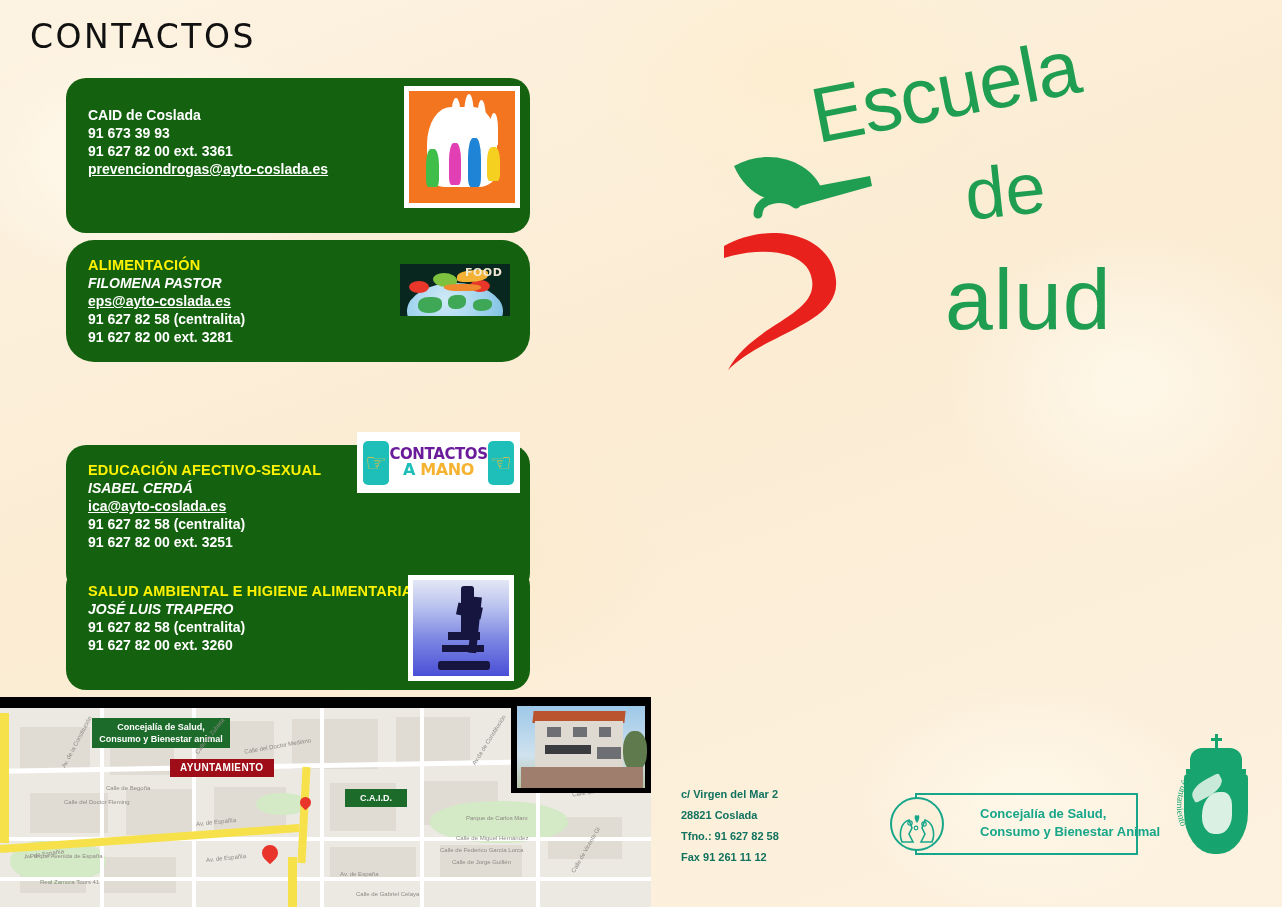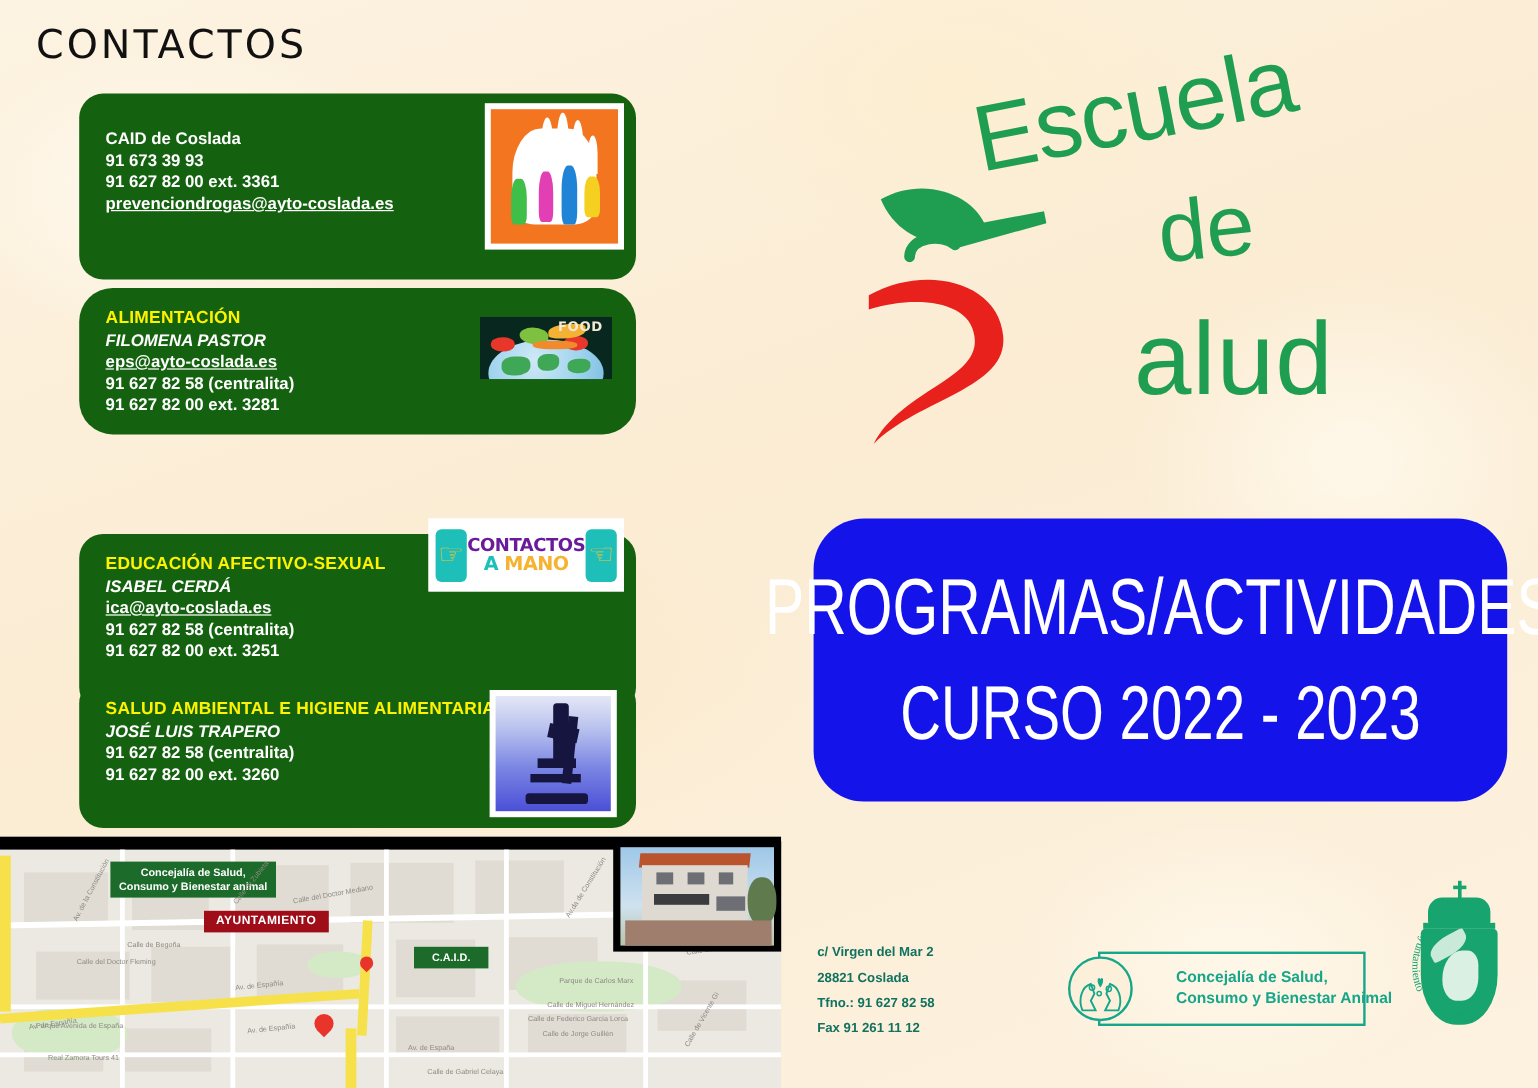--- a/index.html
+++ b/index.html
@@ -497,24 +497,20 @@
       <path d="M96 62 L 170 48 L 172 58 L 100 78 Z" fill="#1f9e52"></path>
       <path d="M58 86 C 58 70, 84 66, 96 76" fill="none" stroke="#1f9e52" stroke-width="9" stroke-linecap="round"></path>
       <path d="M24 118 C 70 92, 132 106, 136 152 C 140 196, 66 204, 28 242
                C 52 196, 118 188, 112 152 C 108 122, 62 118, 24 130 Z" fill="#e8211c"></path>
     </svg>
     <div class="logo-word w-escuela">Escuela</div>
     <div class="logo-word w-de">de</div>
     <div class="logo-word w-alud">alud</div>
   </div>
 
-  <div class="blue-box">
-    <div class="bb-line bb1">PROGRAMAS/ACTIVIDADES</div>
-    <div class="bb-line bb2">CURSO 2022 - 2023</div>
-  </div>
 
   <div class="addr">
     <div>c/ Virgen del Mar 2</div>
     <div>28821 Coslada</div>
     <div>Tfno.: 91 627 82 58</div>
     <div>Fax 91 261 11 12</div>
   </div>
 
   <div class="concejalia">
     <div class="conc-box"></div>

